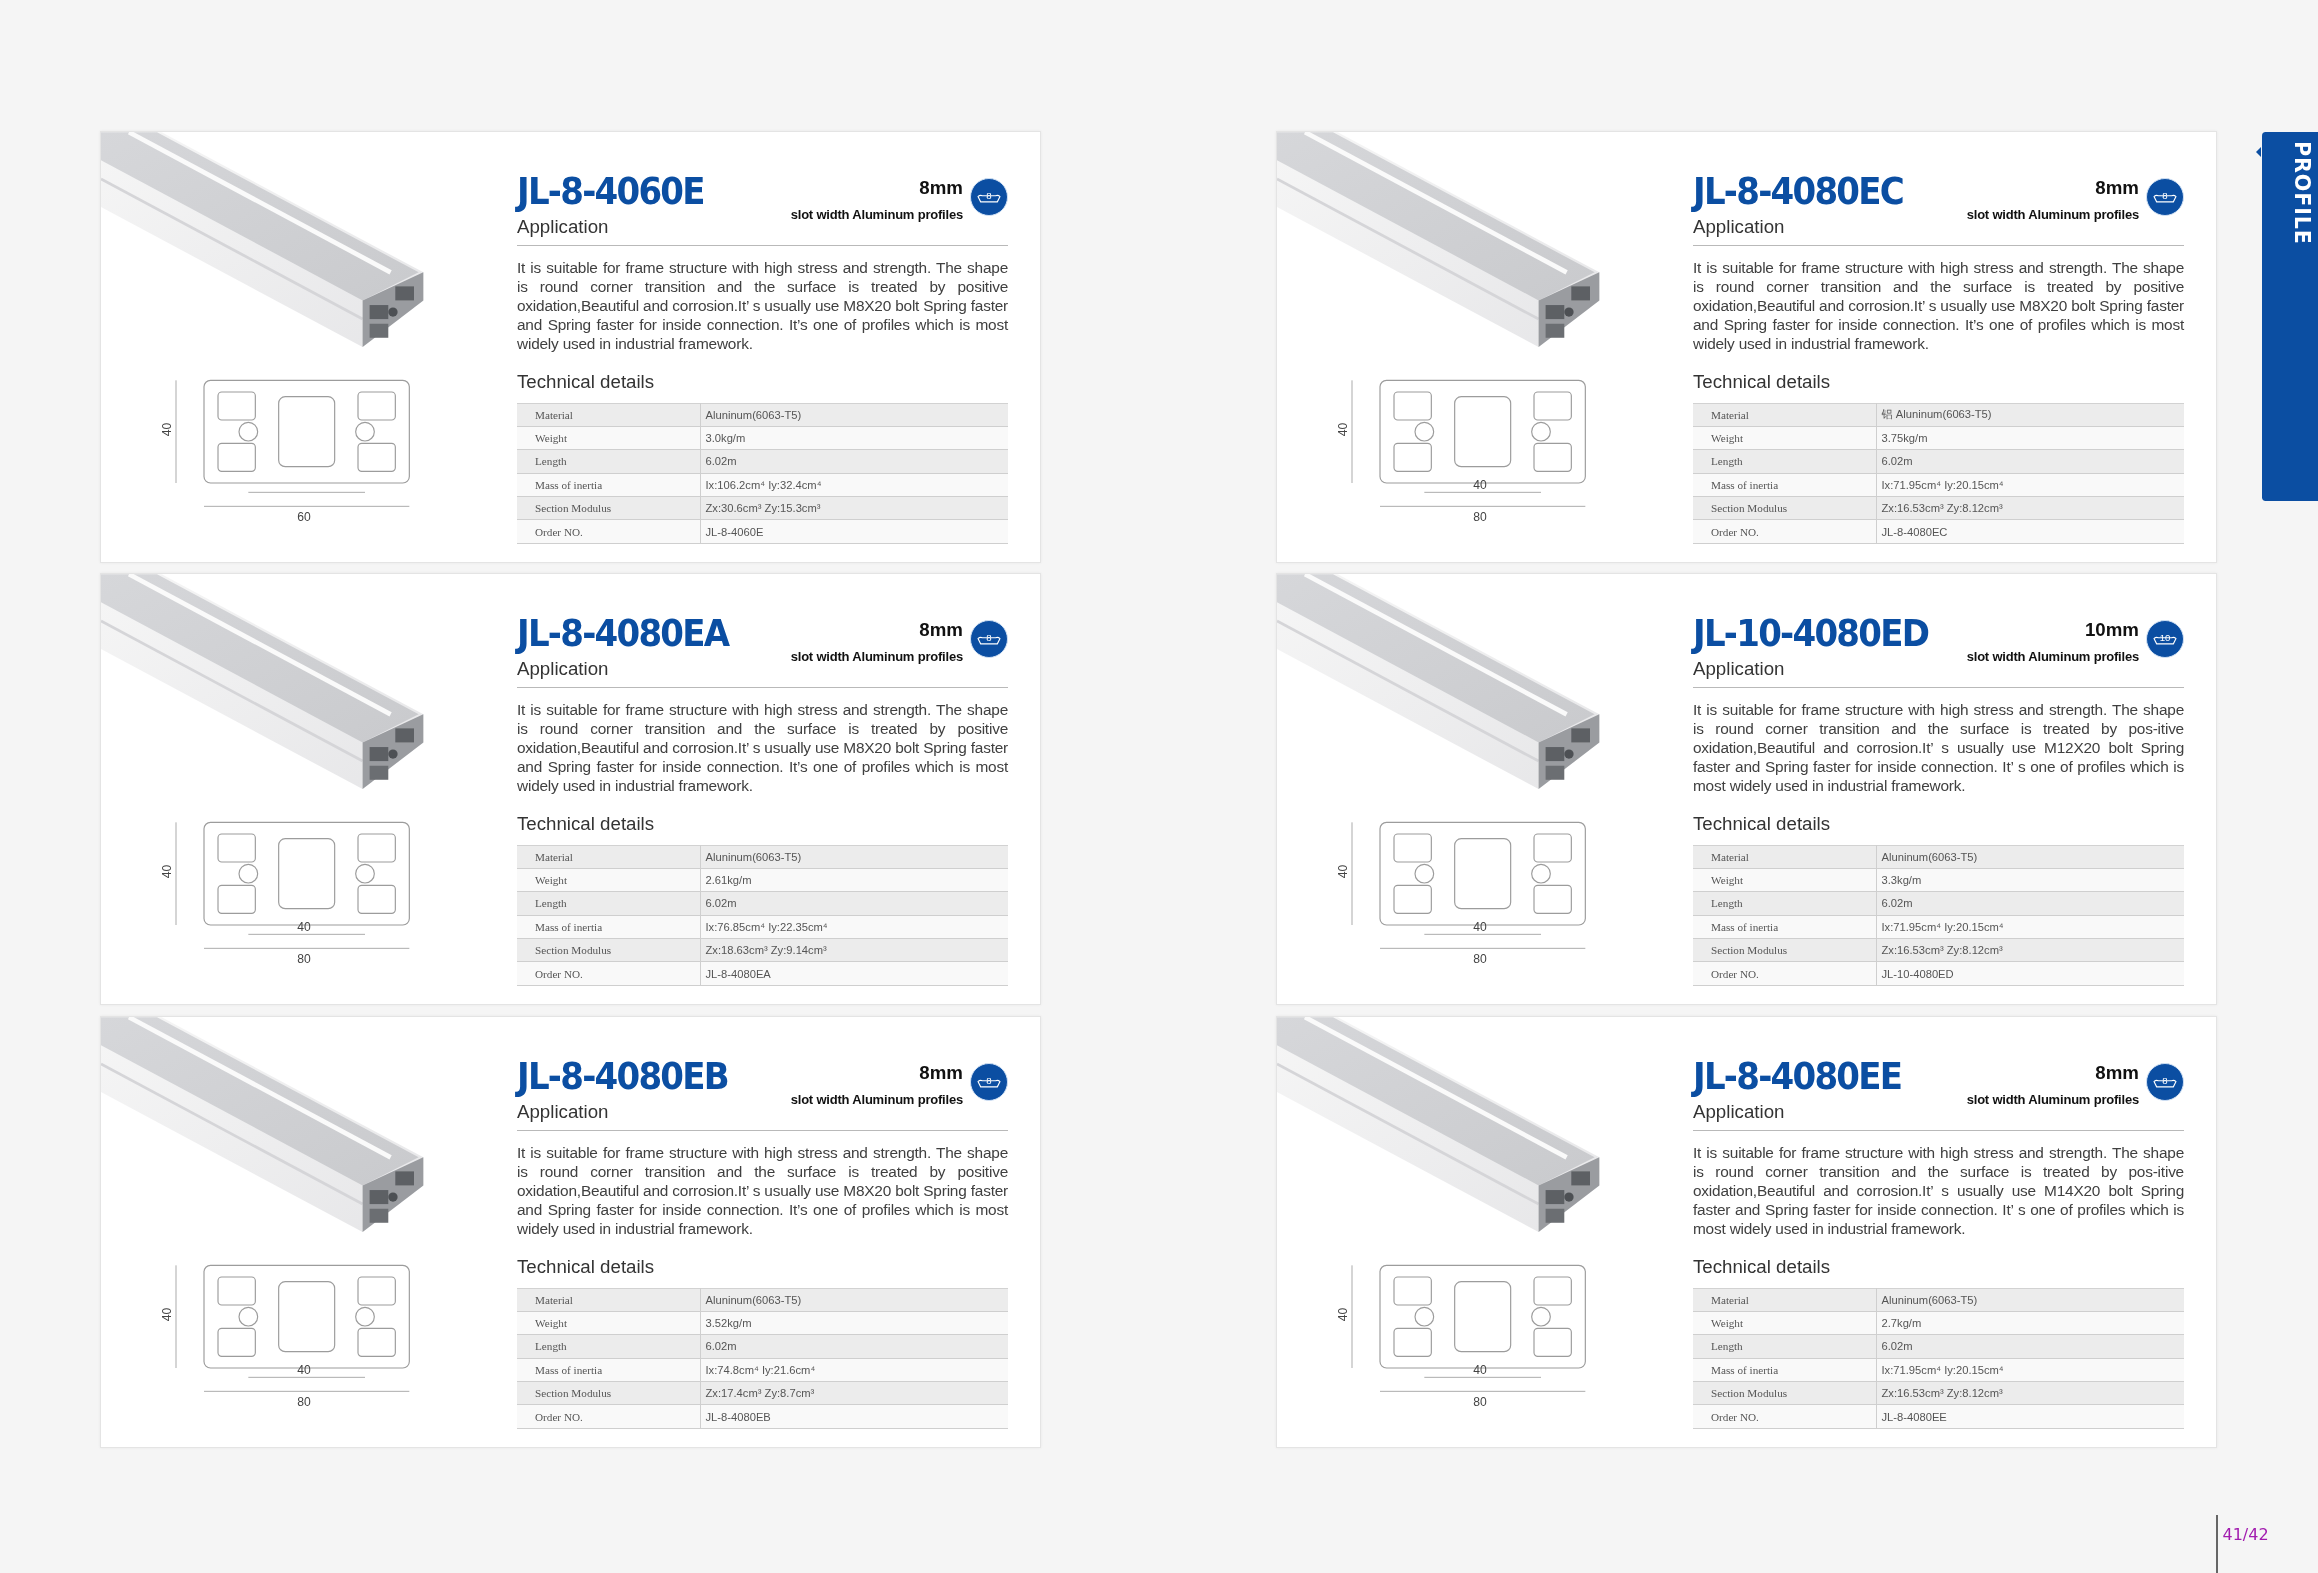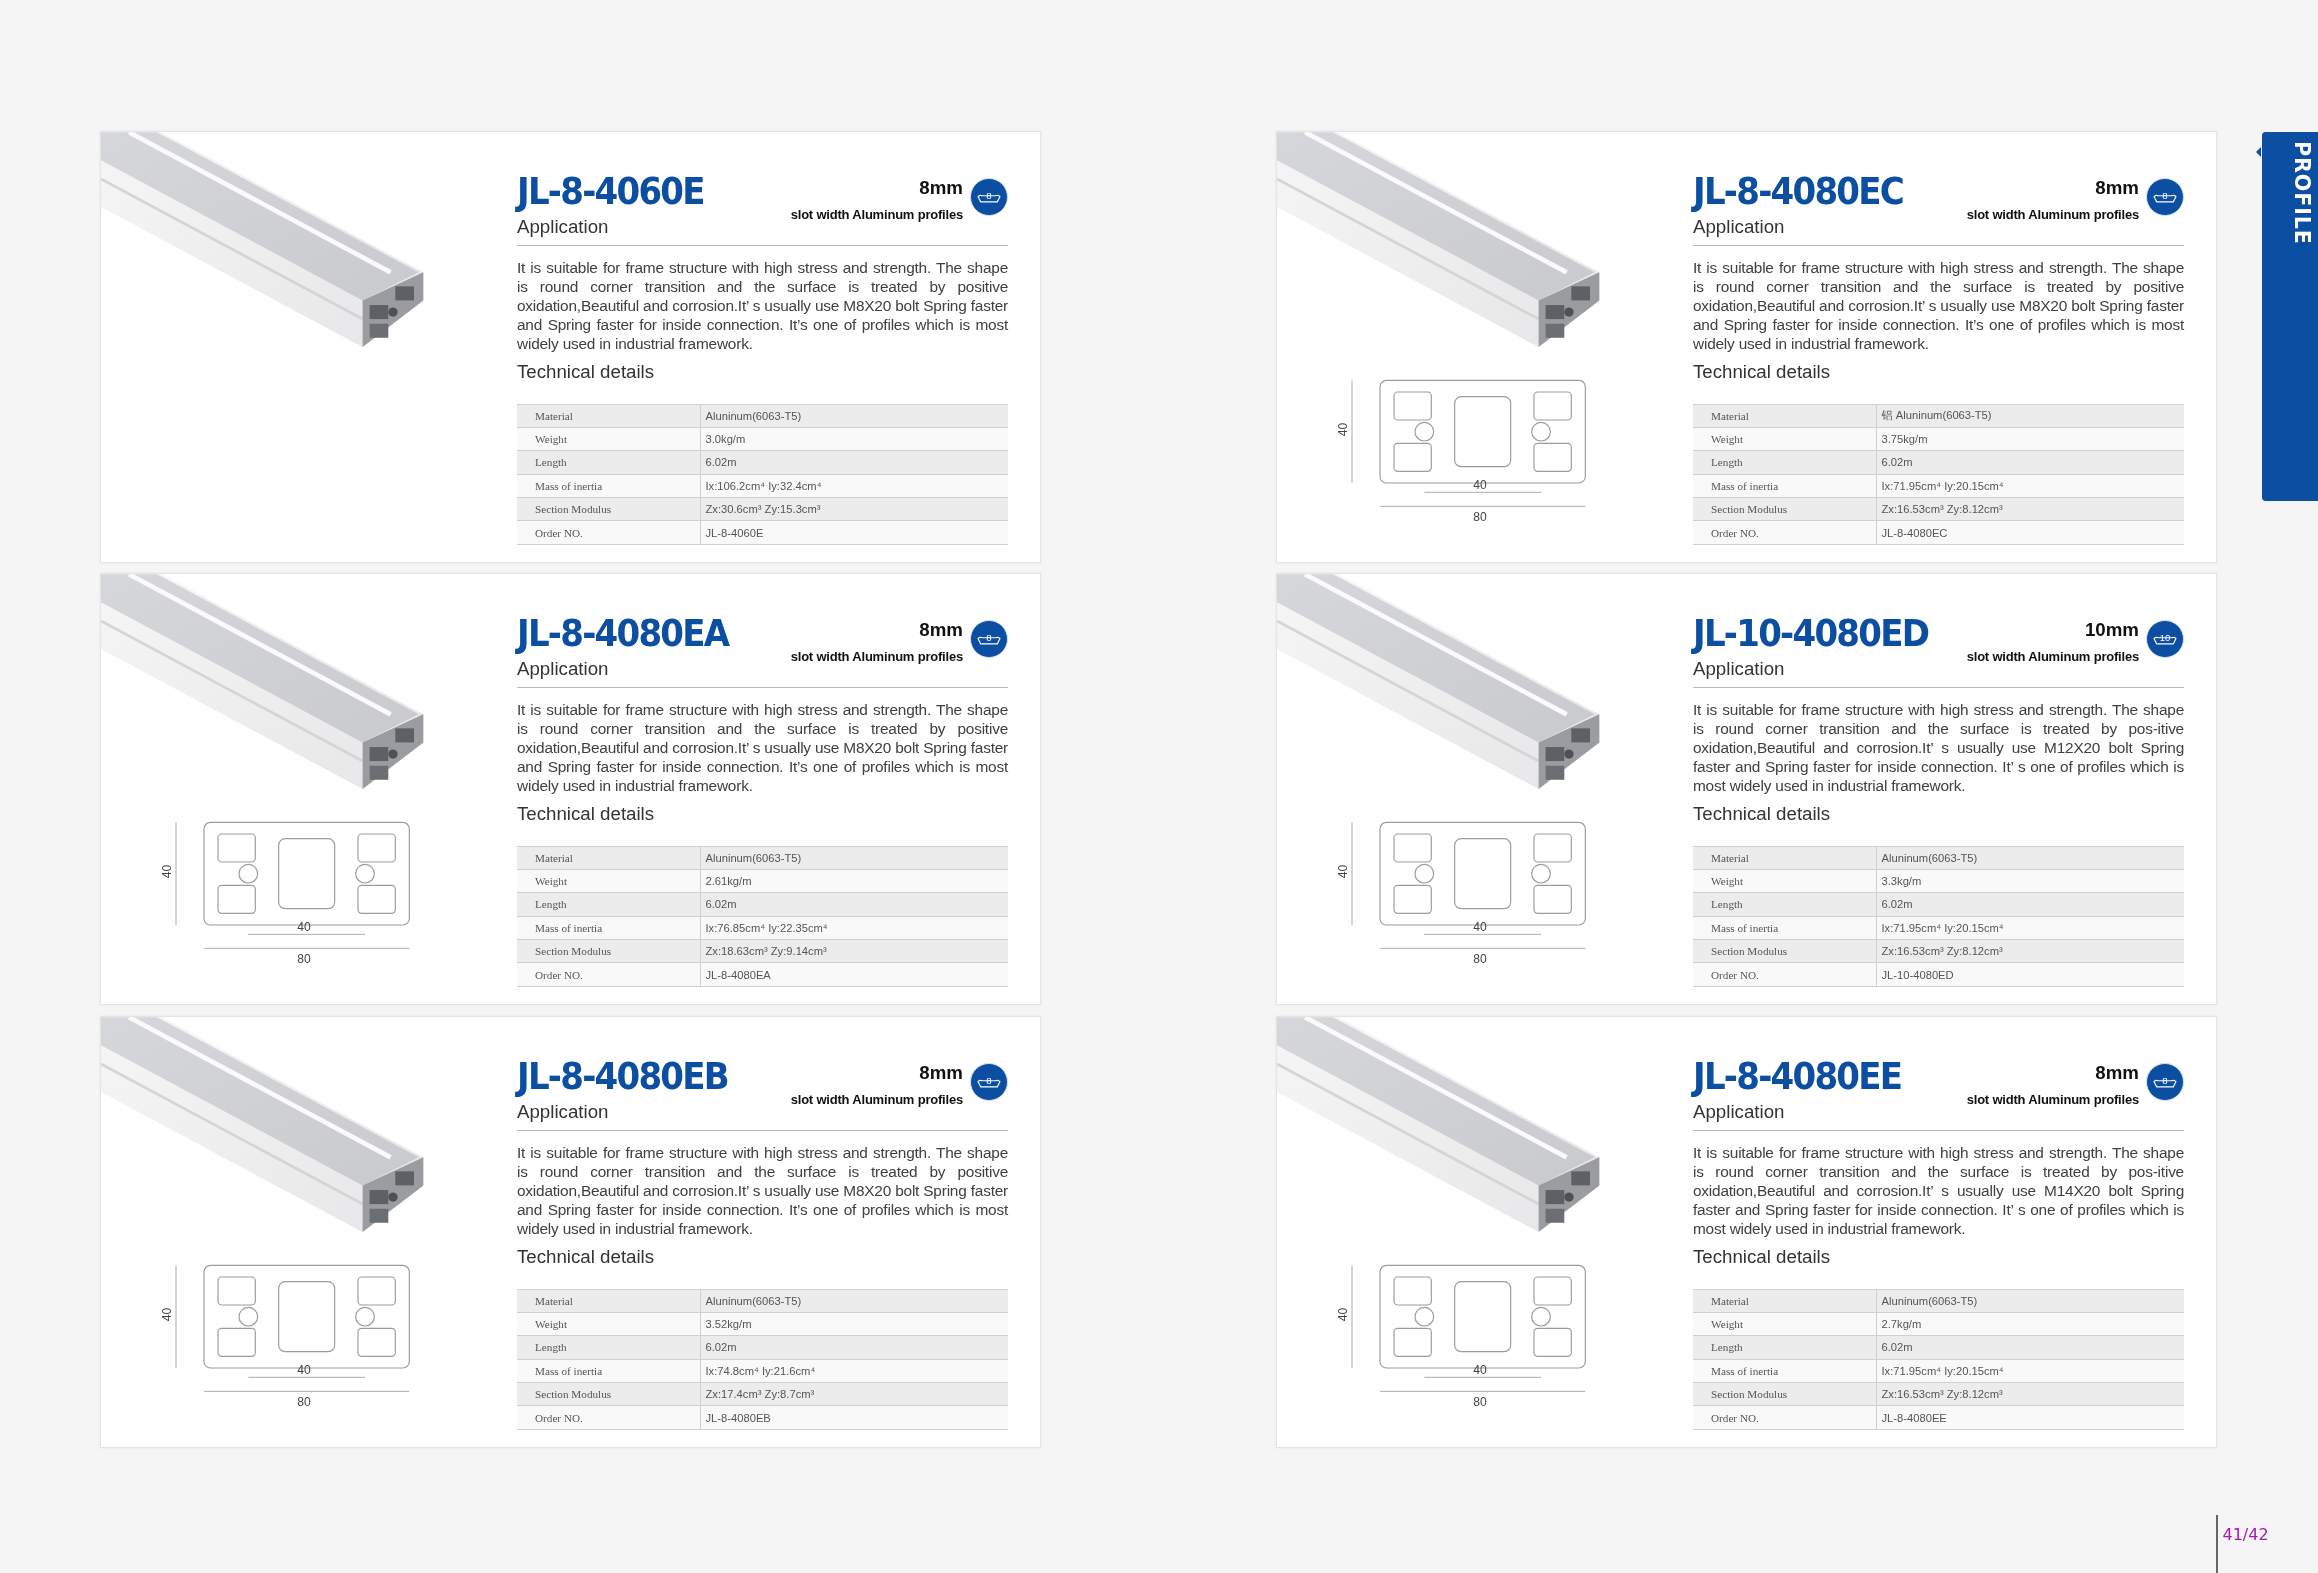--- a/index.html
+++ b/index.html
@@ -45,21 +45,21 @@
   }
   .badge svg { position:absolute; left:0; top:0; width:100%; height:100%; }
   .section-title {
     font-size:18.7px; color:#333; margin-top:0; padding-bottom:6.5px;
   }
   .app-title { border-bottom:1.4px solid #b9b9b9; margin-bottom:12px; }
   .app-text {
     font-size:15.4px; line-height:19px; color:#404040; text-align:justify;
     letter-spacing:-0.2px; height:98px;
   }
-  .tech-title { margin-top:5px; padding-bottom:21px; }
+  .tech-title { margin-top:15px; padding-bottom:10px; }
   table.spec {
     width:491px; border-collapse:collapse; font-size:11.2px; color:#555;
     border-top:1.9px solid #d2d2d2;
   }
   table.spec td {
     height:22.4px; padding:0; border-bottom:1.4px solid #cfcfcf;
   }
   table.spec td.k { width:183px; padding-left:18px; border-right:0.9px solid #cfcfcf; box-sizing:border-box;font-family:Liberation Serif, serif; }
   table.spec td.v { padding-left:5px; }
   table.spec tr:nth-child(odd) td { background:#ececec; }
@@ -117,163 +117,92 @@
         <polygon points="0,0 120,0 680,300 560,360 0,60" fill="url(#gTop)"></polygon>
         <line x1="60" y1="0" x2="620" y2="300" stroke="#fafafa" stroke-width="10"></line>
         <line x1="0" y1="100" x2="560" y2="400" stroke="#d5d5d8" stroke-width="6"></line>
         <polygon points="560,360 690,300 690,360 560,460" fill="#9a9ca0"></polygon>
         <rect x="575" y="370" width="40" height="30" fill="#5d6064"></rect>
         <rect x="630" y="330" width="40" height="30" fill="#5d6064"></rect>
         <rect x="575" y="410" width="40" height="30" fill="#6b6e72"></rect>
         <circle cx="625" cy="385" r="10" fill="#4d5054"></circle>
       </svg>
     </div>
-    <div class="text-col">
-      <div class="head-row">
-        <div class="model">JL-8-4060E</div>
-        <div class="slot-block">
-          <span class="slot-mm">8mm</span>
-          <span class="slot-text">slot width Aluminum profiles</span>
-        </div>
-        <div class="badge">
-          <svg viewBox="0 0 82 82">
-            <path d="M16 40 Q20 36 26 38 L56 38 Q62 36 66 40 L60 52 L22 52 Z" fill="none" stroke="#fff" stroke-width="2.5"></path>
-            <text class="badge-num" x="41" y="46" text-anchor="middle" font-family="Liberation Sans, sans-serif" font-size="22" fill="#fff">8</text>
-          </svg>
-        </div>
-      </div>
-      <div class="section-title app-title">Application</div>
-      <div class="app-text">It is suitable for frame structure with high stress and strength. The shape is round corner transition and the surface is treated by positive oxidation,Beautiful and corrosion.It’ s usually use M8X20 bolt Spring faster and Spring faster for inside connection. It’s one of profiles which is most widely used in industrial framework.</div>
-      <div class="section-title tech-title">Technical details</div>
-      <table class="spec">
-          <tbody>
-            <tr>
-              <td class="k">Material</td>
-              <td class="v">Aluninum(6063-T5)</td>
-            </tr>
-            <tr>
-              <td class="k">Weight</td>
-              <td class="v">3.0kg/m</td>
-            </tr>
-            <tr>
-              <td class="k">Length</td>
-              <td class="v">6.02m</td>
-            </tr>
-            <tr>
-              <td class="k">Mass of inertia</td>
-              <td class="v">Ix:106.2cm⁴   Iy:32.4cm⁴</td>
-            </tr>
-            <tr>
-              <td class="k">Section Modulus</td>
-              <td class="v">Zx:30.6cm³   Zy:15.3cm³</td>
-            </tr>
-            <tr>
-              <td class="k">Order NO.</td>
-              <td class="v">JL-8-4060E</td>
-            </tr>
-          </tbody>
-        </table>
-    </div>
-  </div>
-    <div class="card" style="left: 1276px; top: 131px;">
-    <div class="photo">
-      <svg width="327" height="220" viewBox="0 0 700 470">
-        <defs>
-          <linearGradient id="gTop" x1="0" y1="0" x2="1" y2="1">
-            <stop offset="0" stop-color="#d6d7da"></stop>
-              <stop offset="1" stop-color="#c9cacd"></stop>
-          </linearGradient>
-          <linearGradient id="gSide" x1="0" y1="0" x2="1" y2="1">
-            <stop offset="0" stop-color="#f6f6f6"></stop>
-              <stop offset="1" stop-color="#e6e6e8"></stop>
-          </linearGradient>
-        </defs>
-        <polygon points="0,0 130,0 690,300 690,360 560,460 0,160" fill="url(#gSide)"></polygon>
-        <polygon points="0,0 120,0 680,300 560,360 0,60" fill="url(#gTop)"></polygon>
-        <line x1="60" y1="0" x2="620" y2="300" stroke="#fafafa" stroke-width="10"></line>
-        <line x1="0" y1="100" x2="560" y2="400" stroke="#d5d5d8" stroke-width="6"></line>
-        <polygon points="560,360 690,300 690,360 560,460" fill="#9a9ca0"></polygon>
-        <rect x="575" y="370" width="40" height="30" fill="#5d6064"></rect>
-        <rect x="630" y="330" width="40" height="30" fill="#5d6064"></rect>
-        <rect x="575" y="410" width="40" height="30" fill="#6b6e72"></rect>
-        <circle cx="625" cy="385" r="10" fill="#4d5054"></circle>
-      </svg>
-    </div>
     <div class="drawing">
       <svg width="308" height="206" viewBox="0 0 660 440">
         <g fill="none" stroke="#9c9c9c" stroke-width="2.5">
           <rect x="120" y="60" width="440" height="220" rx="14"></rect>
           <rect x="150" y="85" width="80" height="60" rx="8"></rect>
           <rect x="450" y="85" width="80" height="60" rx="8"></rect>
           <rect x="150" y="195" width="80" height="60" rx="8"></rect>
           <rect x="450" y="195" width="80" height="60" rx="8"></rect>
           <rect x="280" y="95" width="120" height="150" rx="14"></rect>
           <circle cx="215" cy="170" r="20"></circle>
           <circle cx="465" cy="170" r="20"></circle>
         </g>
         <g stroke="#888" stroke-width="1.5">
           <line x1="60" y1="60" x2="60" y2="280"></line>
           <line x1="120" y1="330" x2="560" y2="330"></line>
           <line x1="215" y1="300" x2="465" y2="300"></line>
         </g>
         <g font-family="Liberation Sans, sans-serif" font-size="26" fill="#444">
           <text x="30" y="180" transform="rotate(-90 40 170)" class="dim-h">40</text>
-          <text x="320" y="362" class="dim-w">80</text>
-          <text x="320" y="292" class="dim-c">40</text>
+          <text x="320" y="362" class="dim-w">60</text>
+          <text x="320" y="292" class="dim-c"></text>
         </g>
       </svg>
     </div>
     <div class="text-col">
       <div class="head-row">
-        <div class="model">JL-8-4080EC</div>
+        <div class="model">JL-8-4060E</div>
         <div class="slot-block">
           <span class="slot-mm">8mm</span>
           <span class="slot-text">slot width Aluminum profiles</span>
         </div>
         <div class="badge">
           <svg viewBox="0 0 82 82">
             <path d="M16 40 Q20 36 26 38 L56 38 Q62 36 66 40 L60 52 L22 52 Z" fill="none" stroke="#fff" stroke-width="2.5"></path>
             <text class="badge-num" x="41" y="46" text-anchor="middle" font-family="Liberation Sans, sans-serif" font-size="22" fill="#fff">8</text>
           </svg>
         </div>
       </div>
       <div class="section-title app-title">Application</div>
       <div class="app-text">It is suitable for frame structure with high stress and strength. The shape is round corner transition and the surface is treated by positive oxidation,Beautiful and corrosion.It’ s usually use M8X20 bolt Spring faster and Spring faster for inside connection. It’s one of profiles which is most widely used in industrial framework.</div>
       <div class="section-title tech-title">Technical details</div>
       <table class="spec">
           <tbody>
             <tr>
               <td class="k">Material</td>
-              <td class="v">铝  Aluninum(6063-T5)</td>
+              <td class="v">Aluninum(6063-T5)</td>
             </tr>
             <tr>
               <td class="k">Weight</td>
-              <td class="v">3.75kg/m</td>
+              <td class="v">3.0kg/m</td>
             </tr>
             <tr>
               <td class="k">Length</td>
               <td class="v">6.02m</td>
             </tr>
             <tr>
               <td class="k">Mass of inertia</td>
-              <td class="v">Ix:71.95cm⁴   Iy:20.15cm⁴</td>
+              <td class="v">Ix:106.2cm⁴   Iy:32.4cm⁴</td>
             </tr>
             <tr>
               <td class="k">Section Modulus</td>
-              <td class="v">Zx:16.53cm³   Zy:8.12cm³</td>
+              <td class="v">Zx:30.6cm³   Zy:15.3cm³</td>
             </tr>
             <tr>
               <td class="k">Order NO.</td>
-              <td class="v">JL-8-4080EC</td>
+              <td class="v">JL-8-4060E</td>
             </tr>
           </tbody>
         </table>
     </div>
   </div>
-    <div class="card" style="left: 100px; top: 573px;">
+    <div class="card" style="left: 1276px; top: 131px;">
     <div class="photo">
       <svg width="327" height="220" viewBox="0 0 700 470">
         <defs>
           <linearGradient id="gTop" x1="0" y1="0" x2="1" y2="1">
             <stop offset="0" stop-color="#d6d7da"></stop>
               <stop offset="1" stop-color="#c9cacd"></stop>
           </linearGradient>
           <linearGradient id="gSide" x1="0" y1="0" x2="1" y2="1">
             <stop offset="0" stop-color="#f6f6f6"></stop>
               <stop offset="1" stop-color="#e6e6e8"></stop>
@@ -309,66 +238,66 @@
         </g>
         <g font-family="Liberation Sans, sans-serif" font-size="26" fill="#444">
           <text x="30" y="180" transform="rotate(-90 40 170)" class="dim-h">40</text>
           <text x="320" y="362" class="dim-w">80</text>
           <text x="320" y="292" class="dim-c">40</text>
         </g>
       </svg>
     </div>
     <div class="text-col">
       <div class="head-row">
-        <div class="model">JL-8-4080EA</div>
+        <div class="model">JL-8-4080EC</div>
         <div class="slot-block">
           <span class="slot-mm">8mm</span>
           <span class="slot-text">slot width Aluminum profiles</span>
         </div>
         <div class="badge">
           <svg viewBox="0 0 82 82">
             <path d="M16 40 Q20 36 26 38 L56 38 Q62 36 66 40 L60 52 L22 52 Z" fill="none" stroke="#fff" stroke-width="2.5"></path>
             <text class="badge-num" x="41" y="46" text-anchor="middle" font-family="Liberation Sans, sans-serif" font-size="22" fill="#fff">8</text>
           </svg>
         </div>
       </div>
       <div class="section-title app-title">Application</div>
       <div class="app-text">It is suitable for frame structure with high stress and strength. The shape is round corner transition and the surface is treated by positive oxidation,Beautiful and corrosion.It’ s usually use M8X20 bolt Spring faster and Spring faster for inside connection. It’s one of profiles which is most widely used in industrial framework.</div>
       <div class="section-title tech-title">Technical details</div>
       <table class="spec">
           <tbody>
             <tr>
               <td class="k">Material</td>
-              <td class="v">Aluninum(6063-T5)</td>
+              <td class="v">铝  Aluninum(6063-T5)</td>
             </tr>
             <tr>
               <td class="k">Weight</td>
-              <td class="v">2.61kg/m</td>
+              <td class="v">3.75kg/m</td>
             </tr>
             <tr>
               <td class="k">Length</td>
               <td class="v">6.02m</td>
             </tr>
             <tr>
               <td class="k">Mass of inertia</td>
-              <td class="v">Ix:76.85cm⁴   Iy:22.35cm⁴</td>
+              <td class="v">Ix:71.95cm⁴   Iy:20.15cm⁴</td>
             </tr>
             <tr>
               <td class="k">Section Modulus</td>
-              <td class="v">Zx:18.63cm³   Zy:9.14cm³</td>
+              <td class="v">Zx:16.53cm³   Zy:8.12cm³</td>
             </tr>
             <tr>
               <td class="k">Order NO.</td>
-              <td class="v">JL-8-4080EA</td>
+              <td class="v">JL-8-4080EC</td>
             </tr>
           </tbody>
         </table>
     </div>
   </div>
-    <div class="card" style="left: 1276px; top: 573px;">
+    <div class="card" style="left: 100px; top: 573px;">
     <div class="photo">
       <svg width="327" height="220" viewBox="0 0 700 470">
         <defs>
           <linearGradient id="gTop" x1="0" y1="0" x2="1" y2="1">
             <stop offset="0" stop-color="#d6d7da"></stop>
               <stop offset="1" stop-color="#c9cacd"></stop>
           </linearGradient>
           <linearGradient id="gSide" x1="0" y1="0" x2="1" y2="1">
             <stop offset="0" stop-color="#f6f6f6"></stop>
               <stop offset="1" stop-color="#e6e6e8"></stop>
@@ -404,66 +333,66 @@
         </g>
         <g font-family="Liberation Sans, sans-serif" font-size="26" fill="#444">
           <text x="30" y="180" transform="rotate(-90 40 170)" class="dim-h">40</text>
           <text x="320" y="362" class="dim-w">80</text>
           <text x="320" y="292" class="dim-c">40</text>
         </g>
       </svg>
     </div>
     <div class="text-col">
       <div class="head-row">
-        <div class="model">JL-10-4080ED</div>
+        <div class="model">JL-8-4080EA</div>
         <div class="slot-block">
-          <span class="slot-mm">10mm</span>
+          <span class="slot-mm">8mm</span>
           <span class="slot-text">slot width Aluminum profiles</span>
         </div>
         <div class="badge">
           <svg viewBox="0 0 82 82">
             <path d="M16 40 Q20 36 26 38 L56 38 Q62 36 66 40 L60 52 L22 52 Z" fill="none" stroke="#fff" stroke-width="2.5"></path>
-            <text class="badge-num" x="41" y="46" text-anchor="middle" font-family="Liberation Sans, sans-serif" font-size="22" fill="#fff">10</text>
+            <text class="badge-num" x="41" y="46" text-anchor="middle" font-family="Liberation Sans, sans-serif" font-size="22" fill="#fff">8</text>
           </svg>
         </div>
       </div>
       <div class="section-title app-title">Application</div>
-      <div class="app-text">It is suitable for frame structure with high stress and strength. The shape is round corner transition and the surface is treated by pos-itive oxidation,Beautiful and corrosion.It’ s usually use M12X20 bolt Spring faster and Spring faster for inside connection. It’ s one of profiles which is most widely used in industrial framework.</div>
+      <div class="app-text">It is suitable for frame structure with high stress and strength. The shape is round corner transition and the surface is treated by positive oxidation,Beautiful and corrosion.It’ s usually use M8X20 bolt Spring faster and Spring faster for inside connection. It’s one of profiles which is most widely used in industrial framework.</div>
       <div class="section-title tech-title">Technical details</div>
       <table class="spec">
           <tbody>
             <tr>
               <td class="k">Material</td>
               <td class="v">Aluninum(6063-T5)</td>
             </tr>
             <tr>
               <td class="k">Weight</td>
-              <td class="v">3.3kg/m</td>
+              <td class="v">2.61kg/m</td>
             </tr>
             <tr>
               <td class="k">Length</td>
               <td class="v">6.02m</td>
             </tr>
             <tr>
               <td class="k">Mass of inertia</td>
-              <td class="v">Ix:71.95cm⁴   Iy:20.15cm⁴</td>
+              <td class="v">Ix:76.85cm⁴   Iy:22.35cm⁴</td>
             </tr>
             <tr>
               <td class="k">Section Modulus</td>
-              <td class="v">Zx:16.53cm³   Zy:8.12cm³</td>
+              <td class="v">Zx:18.63cm³   Zy:9.14cm³</td>
             </tr>
             <tr>
               <td class="k">Order NO.</td>
-              <td class="v">JL-10-4080ED</td>
+              <td class="v">JL-8-4080EA</td>
             </tr>
           </tbody>
         </table>
     </div>
   </div>
-    <div class="card" style="left: 100px; top: 1016px;">
+    <div class="card" style="left: 1276px; top: 573px;">
     <div class="photo">
       <svg width="327" height="220" viewBox="0 0 700 470">
         <defs>
           <linearGradient id="gTop" x1="0" y1="0" x2="1" y2="1">
             <stop offset="0" stop-color="#d6d7da"></stop>
               <stop offset="1" stop-color="#c9cacd"></stop>
           </linearGradient>
           <linearGradient id="gSide" x1="0" y1="0" x2="1" y2="1">
             <stop offset="0" stop-color="#f6f6f6"></stop>
               <stop offset="1" stop-color="#e6e6e8"></stop>
@@ -499,66 +428,66 @@
         </g>
         <g font-family="Liberation Sans, sans-serif" font-size="26" fill="#444">
           <text x="30" y="180" transform="rotate(-90 40 170)" class="dim-h">40</text>
           <text x="320" y="362" class="dim-w">80</text>
           <text x="320" y="292" class="dim-c">40</text>
         </g>
       </svg>
     </div>
     <div class="text-col">
       <div class="head-row">
-        <div class="model">JL-8-4080EB</div>
+        <div class="model">JL-10-4080ED</div>
         <div class="slot-block">
-          <span class="slot-mm">8mm</span>
+          <span class="slot-mm">10mm</span>
           <span class="slot-text">slot width Aluminum profiles</span>
         </div>
         <div class="badge">
           <svg viewBox="0 0 82 82">
             <path d="M16 40 Q20 36 26 38 L56 38 Q62 36 66 40 L60 52 L22 52 Z" fill="none" stroke="#fff" stroke-width="2.5"></path>
-            <text class="badge-num" x="41" y="46" text-anchor="middle" font-family="Liberation Sans, sans-serif" font-size="22" fill="#fff">8</text>
+            <text class="badge-num" x="41" y="46" text-anchor="middle" font-family="Liberation Sans, sans-serif" font-size="22" fill="#fff">10</text>
           </svg>
         </div>
       </div>
       <div class="section-title app-title">Application</div>
-      <div class="app-text">It is suitable for frame structure with high stress and strength. The shape is round corner transition and the surface is treated by positive oxidation,Beautiful and corrosion.It’ s usually use M8X20 bolt Spring faster and Spring faster for inside connection. It’s one of profiles which is most widely used in industrial framework.</div>
+      <div class="app-text">It is suitable for frame structure with high stress and strength. The shape is round corner transition and the surface is treated by pos-itive oxidation,Beautiful and corrosion.It’ s usually use M12X20 bolt Spring faster and Spring faster for inside connection. It’ s one of profiles which is most widely used in industrial framework.</div>
       <div class="section-title tech-title">Technical details</div>
       <table class="spec">
           <tbody>
             <tr>
               <td class="k">Material</td>
               <td class="v">Aluninum(6063-T5)</td>
             </tr>
             <tr>
               <td class="k">Weight</td>
-              <td class="v">3.52kg/m</td>
+              <td class="v">3.3kg/m</td>
             </tr>
             <tr>
               <td class="k">Length</td>
               <td class="v">6.02m</td>
             </tr>
             <tr>
               <td class="k">Mass of inertia</td>
-              <td class="v">Ix:74.8cm⁴   Iy:21.6cm⁴</td>
+              <td class="v">Ix:71.95cm⁴   Iy:20.15cm⁴</td>
             </tr>
             <tr>
               <td class="k">Section Modulus</td>
-              <td class="v">Zx:17.4cm³   Zy:8.7cm³</td>
+              <td class="v">Zx:16.53cm³   Zy:8.12cm³</td>
             </tr>
             <tr>
               <td class="k">Order NO.</td>
-              <td class="v">JL-8-4080EB</td>
+              <td class="v">JL-10-4080ED</td>
             </tr>
           </tbody>
         </table>
     </div>
   </div>
-    <div class="card" style="left: 1276px; top: 1016px;">
+    <div class="card" style="left: 100px; top: 1016px;">
     <div class="photo">
       <svg width="327" height="220" viewBox="0 0 700 470">
         <defs>
           <linearGradient id="gTop" x1="0" y1="0" x2="1" y2="1">
             <stop offset="0" stop-color="#d6d7da"></stop>
               <stop offset="1" stop-color="#c9cacd"></stop>
           </linearGradient>
           <linearGradient id="gSide" x1="0" y1="0" x2="1" y2="1">
             <stop offset="0" stop-color="#f6f6f6"></stop>
               <stop offset="1" stop-color="#e6e6e8"></stop>
@@ -594,20 +523,115 @@
         </g>
         <g font-family="Liberation Sans, sans-serif" font-size="26" fill="#444">
           <text x="30" y="180" transform="rotate(-90 40 170)" class="dim-h">40</text>
           <text x="320" y="362" class="dim-w">80</text>
           <text x="320" y="292" class="dim-c">40</text>
         </g>
       </svg>
     </div>
     <div class="text-col">
       <div class="head-row">
+        <div class="model">JL-8-4080EB</div>
+        <div class="slot-block">
+          <span class="slot-mm">8mm</span>
+          <span class="slot-text">slot width Aluminum profiles</span>
+        </div>
+        <div class="badge">
+          <svg viewBox="0 0 82 82">
+            <path d="M16 40 Q20 36 26 38 L56 38 Q62 36 66 40 L60 52 L22 52 Z" fill="none" stroke="#fff" stroke-width="2.5"></path>
+            <text class="badge-num" x="41" y="46" text-anchor="middle" font-family="Liberation Sans, sans-serif" font-size="22" fill="#fff">8</text>
+          </svg>
+        </div>
+      </div>
+      <div class="section-title app-title">Application</div>
+      <div class="app-text">It is suitable for frame structure with high stress and strength. The shape is round corner transition and the surface is treated by positive oxidation,Beautiful and corrosion.It’ s usually use M8X20 bolt Spring faster and Spring faster for inside connection. It’s one of profiles which is most widely used in industrial framework.</div>
+      <div class="section-title tech-title">Technical details</div>
+      <table class="spec">
+          <tbody>
+            <tr>
+              <td class="k">Material</td>
+              <td class="v">Aluninum(6063-T5)</td>
+            </tr>
+            <tr>
+              <td class="k">Weight</td>
+              <td class="v">3.52kg/m</td>
+            </tr>
+            <tr>
+              <td class="k">Length</td>
+              <td class="v">6.02m</td>
+            </tr>
+            <tr>
+              <td class="k">Mass of inertia</td>
+              <td class="v">Ix:74.8cm⁴   Iy:21.6cm⁴</td>
+            </tr>
+            <tr>
+              <td class="k">Section Modulus</td>
+              <td class="v">Zx:17.4cm³   Zy:8.7cm³</td>
+            </tr>
+            <tr>
+              <td class="k">Order NO.</td>
+              <td class="v">JL-8-4080EB</td>
+            </tr>
+          </tbody>
+        </table>
+    </div>
+  </div>
+    <div class="card" style="left: 1276px; top: 1016px;">
+    <div class="photo">
+      <svg width="327" height="220" viewBox="0 0 700 470">
+        <defs>
+          <linearGradient id="gTop" x1="0" y1="0" x2="1" y2="1">
+            <stop offset="0" stop-color="#d6d7da"></stop>
+              <stop offset="1" stop-color="#c9cacd"></stop>
+          </linearGradient>
+          <linearGradient id="gSide" x1="0" y1="0" x2="1" y2="1">
+            <stop offset="0" stop-color="#f6f6f6"></stop>
+              <stop offset="1" stop-color="#e6e6e8"></stop>
+          </linearGradient>
+        </defs>
+        <polygon points="0,0 130,0 690,300 690,360 560,460 0,160" fill="url(#gSide)"></polygon>
+        <polygon points="0,0 120,0 680,300 560,360 0,60" fill="url(#gTop)"></polygon>
+        <line x1="60" y1="0" x2="620" y2="300" stroke="#fafafa" stroke-width="10"></line>
+        <line x1="0" y1="100" x2="560" y2="400" stroke="#d5d5d8" stroke-width="6"></line>
+        <polygon points="560,360 690,300 690,360 560,460" fill="#9a9ca0"></polygon>
+        <rect x="575" y="370" width="40" height="30" fill="#5d6064"></rect>
+        <rect x="630" y="330" width="40" height="30" fill="#5d6064"></rect>
+        <rect x="575" y="410" width="40" height="30" fill="#6b6e72"></rect>
+        <circle cx="625" cy="385" r="10" fill="#4d5054"></circle>
+      </svg>
+    </div>
+    <div class="drawing">
+      <svg width="308" height="206" viewBox="0 0 660 440">
+        <g fill="none" stroke="#9c9c9c" stroke-width="2.5">
+          <rect x="120" y="60" width="440" height="220" rx="14"></rect>
+          <rect x="150" y="85" width="80" height="60" rx="8"></rect>
+          <rect x="450" y="85" width="80" height="60" rx="8"></rect>
+          <rect x="150" y="195" width="80" height="60" rx="8"></rect>
+          <rect x="450" y="195" width="80" height="60" rx="8"></rect>
+          <rect x="280" y="95" width="120" height="150" rx="14"></rect>
+          <circle cx="215" cy="170" r="20"></circle>
+          <circle cx="465" cy="170" r="20"></circle>
+        </g>
+        <g stroke="#888" stroke-width="1.5">
+          <line x1="60" y1="60" x2="60" y2="280"></line>
+          <line x1="120" y1="330" x2="560" y2="330"></line>
+          <line x1="215" y1="300" x2="465" y2="300"></line>
+        </g>
+        <g font-family="Liberation Sans, sans-serif" font-size="26" fill="#444">
+          <text x="30" y="180" transform="rotate(-90 40 170)" class="dim-h">40</text>
+          <text x="320" y="362" class="dim-w">80</text>
+          <text x="320" y="292" class="dim-c">40</text>
+        </g>
+      </svg>
+    </div>
+    <div class="text-col">
+      <div class="head-row">
         <div class="model">JL-8-4080EE</div>
         <div class="slot-block">
           <span class="slot-mm">8mm</span>
           <span class="slot-text">slot width Aluminum profiles</span>
         </div>
         <div class="badge">
           <svg viewBox="0 0 82 82">
             <path d="M16 40 Q20 36 26 38 L56 38 Q62 36 66 40 L60 52 L22 52 Z" fill="none" stroke="#fff" stroke-width="2.5"></path>
             <text class="badge-num" x="41" y="46" text-anchor="middle" font-family="Liberation Sans, sans-serif" font-size="22" fill="#fff">8</text>
           </svg>

